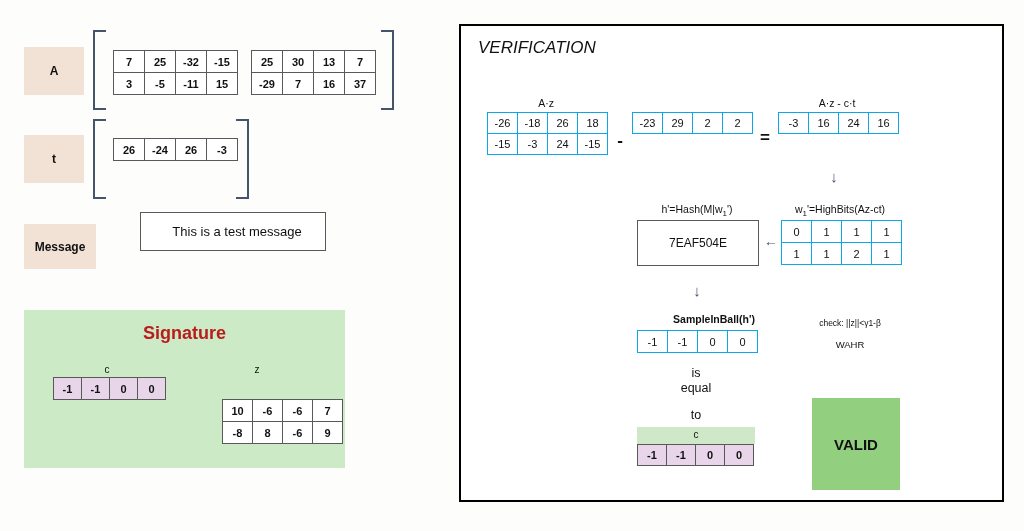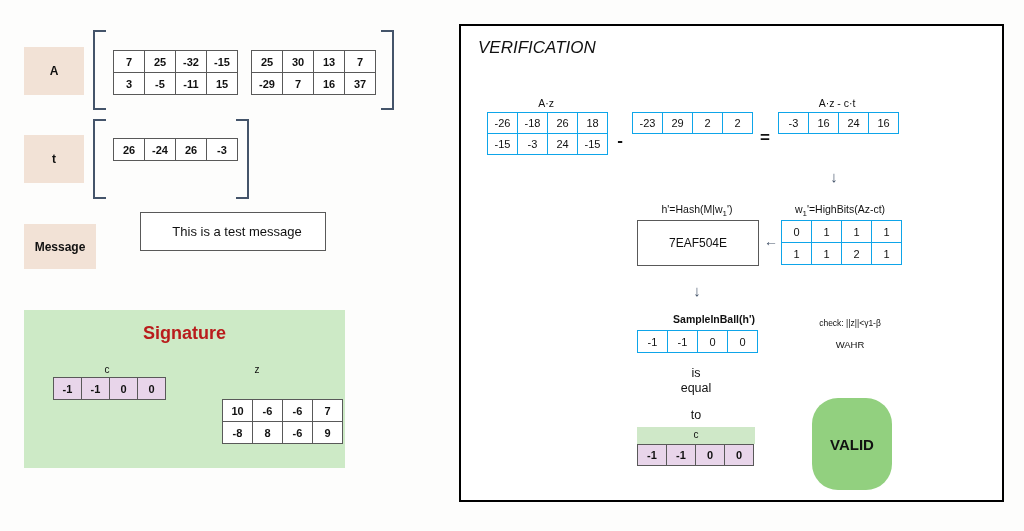--- a/index.html
+++ b/index.html
@@ -338,15 +338,15 @@
   </tbody>
 </table>
 
 <div class="abs checklab" style="left:790px;top:318px;width:120px;">
   <span>check: ||z||&lt;γ1-β</span>
 </div>
 <div class="abs wahr" style="left:790px;top:339px;width:120px;">
   <span>WAHR</span>
 </div>
 
-<div class="abs validbox" style="left:812px;top:398px;width:80px;height:92px;border-radius:26px;">
+<div class="abs validbox" style="left:812px;top:398px;width:88px;height:92px;">
   <span>VALID</span>
 </div>
 
 </body></html>

